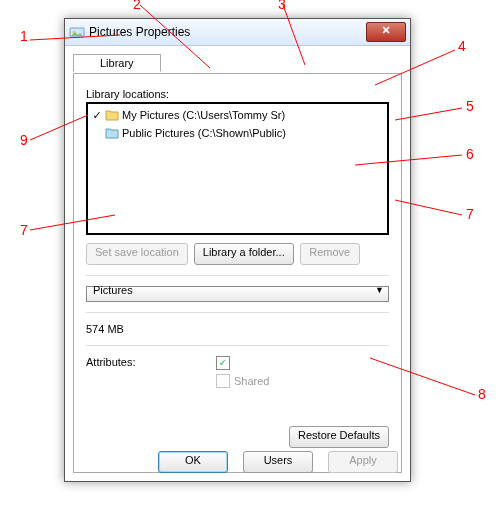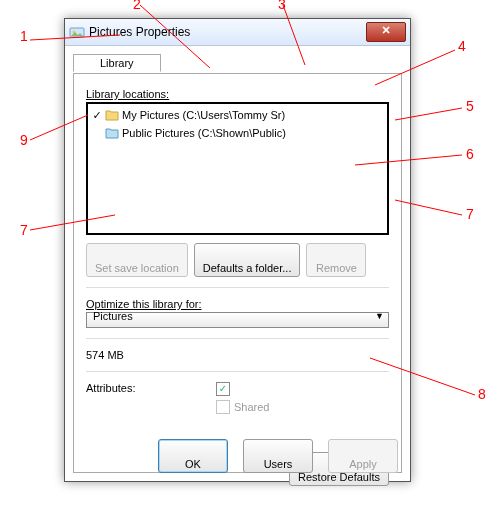--- a/index.html
+++ b/index.html
@@ -60,39 +60,39 @@
   }
   .tabpanel {
     margin: 0 8px 8px 8px;
     border: 1px solid #aaa;
     padding: 10px 12px 10px 12px;
     position: relative;
     top: -1px;
     height: 400px;
     box-sizing: border-box;
   }
-  .label { margin: 4px 0 2px 0; text-decoration: underline; }
+  .label { margin: 4px 0 2px 0; }
   .listbox {
     border: 2px solid #000;
     height: 125px;
     background:#fff;
     overflow:hidden;
     padding:2px 0;
   }
   .listrow {
     display:flex; align-items:center;
     height:18px; padding:0 2px;
   }
   .listrow .check { width:14px; text-align:center; font-size:11px; }
   .listrow .foldicon { width:16px; height:14px; display:flex; align-items:center; justify-content:center; margin-right:2px;}
   .btnrow { display:flex; gap:6px; margin-top:8px; }
   .btn {
     border:1px solid #9a9a9a;
     background: linear-gradient(#fdfdfd,#e6e6e6);
-    padding: 16px 8px;
+    padding: 0 8px;
     border-radius:3px;
     font-size:11px;
     min-width: 90px;
     text-align:center;
     box-sizing:border-box;
     height:22px; line-height:16px;
   }
   .btn.disabled { color:#9b9b9b; border-color:#c5c5c5; background:#f4f4f4; }
   .btn.default { border:1px solid #3c7fb1; box-shadow:0 0 0 1px #a8d8f0 inset; }
   .sep { height:1px; background:#ddd; margin:10px 0; }
@@ -167,27 +167,26 @@
           <svg width="14" height="12" viewBox="0 0 14 12">
               <path d="M1 2h4l1 1h7v8H1z" fill="#b9dff0" stroke="#5a9ec2"></path>
             </svg>
         </span>
         <span>Public Pictures (C:\Shown\Public)</span>
       </div>
     </div>
 
     <div class="btnrow">
       <div class="btn disabled">Set save location</div>
-      <div class="btn">Defaults a folder...</div>
+      <div class="btn">Library a folder...</div>
       <div class="btn disabled" style="min-width:60px">Remove</div>
     </div>
 
     <div class="sep"></div>
 
-    <div class="label">Optimize this library for:</div>
     <div class="dropdown">
       <span>Pictures</span>
       <span class="arrow">▼</span>
     </div>
 
     <div class="sep"></div>
 
     <div class="row">
       <span>574 MB</span>
     </div>

